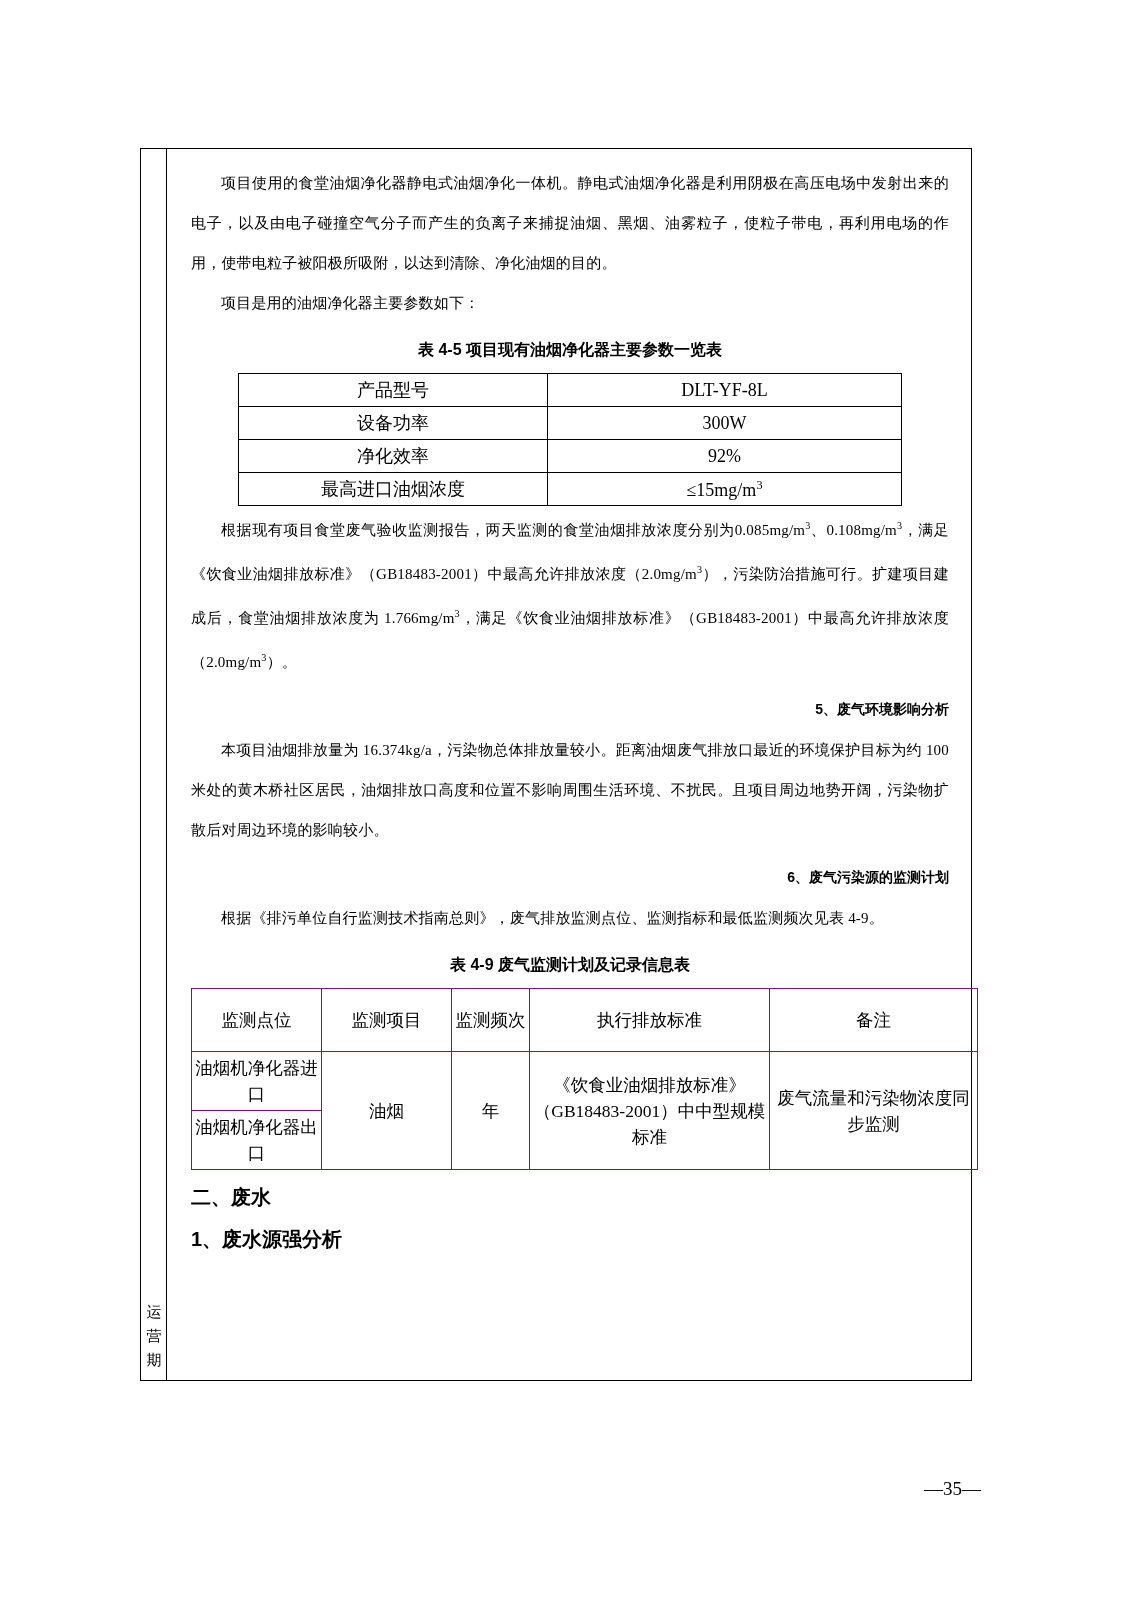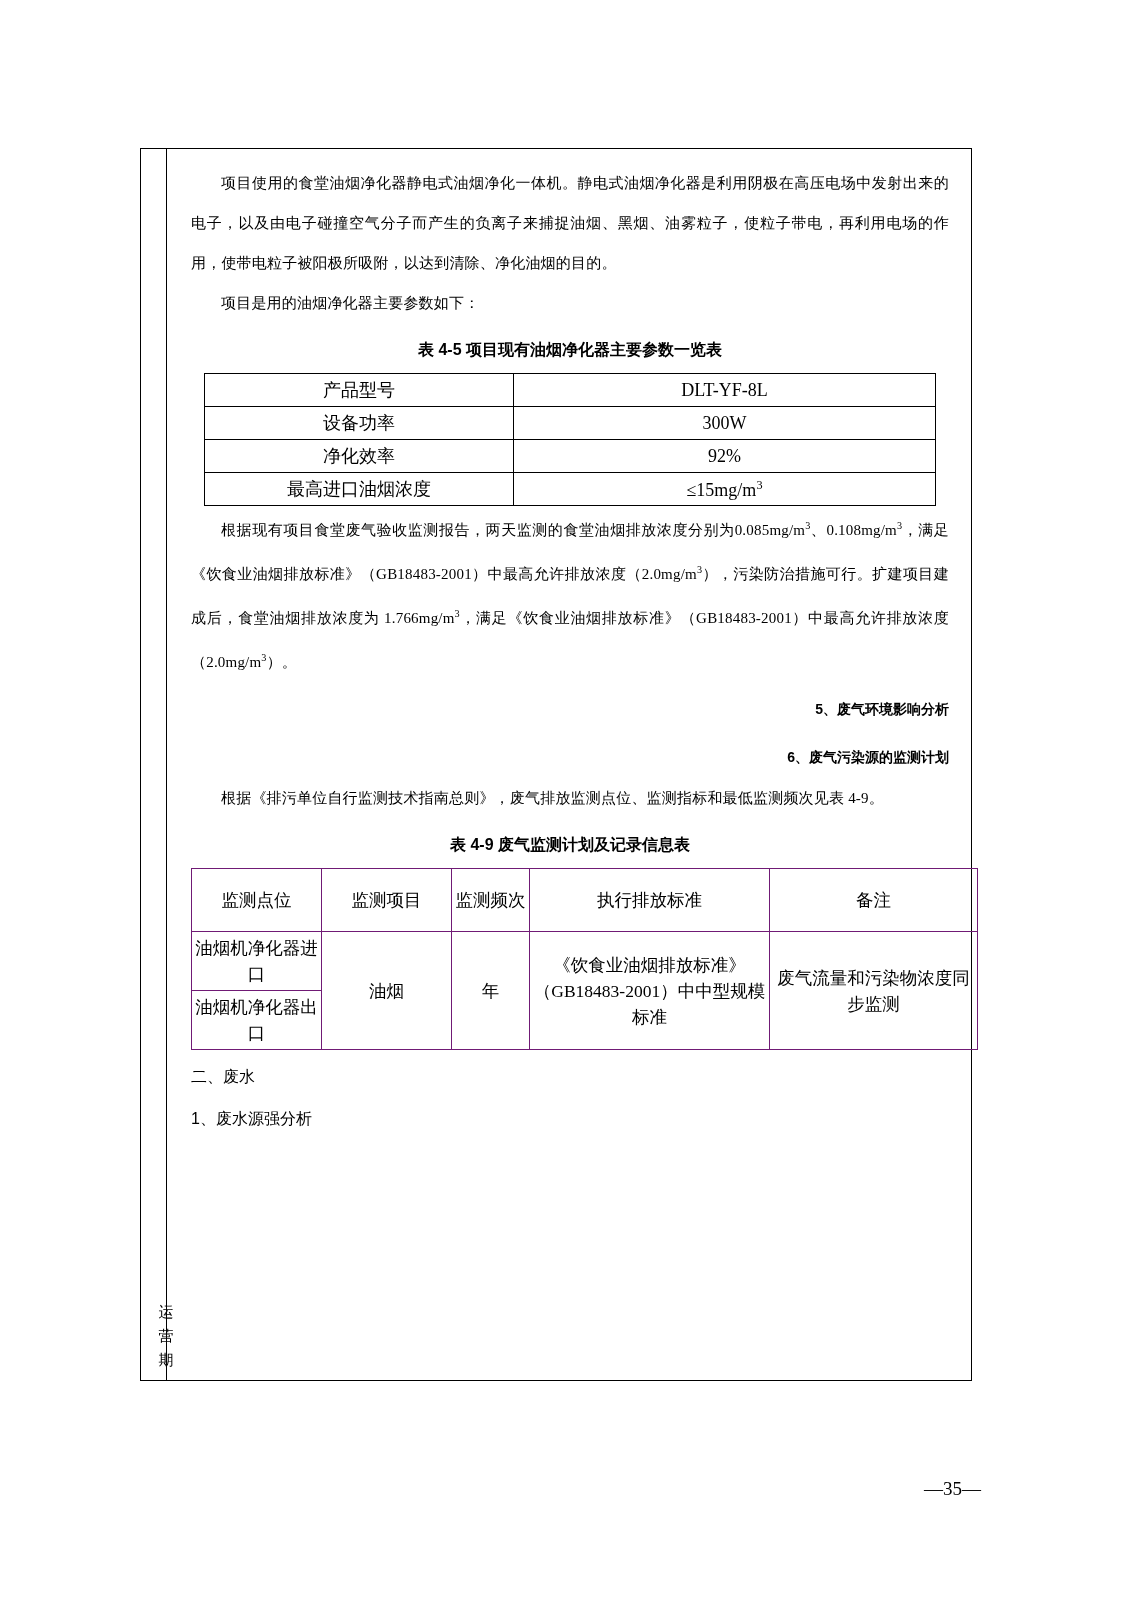--- a/index.html
+++ b/index.html
@@ -43,21 +43,20 @@
   .vcol-label {
     position: absolute;
     bottom: 8px;
     left: 0;
     width: 26px;
     text-align: center;
     font-family: "Liberation Sans", "DejaVu Sans", sans-serif;
     font-size: 15px;
     line-height: 24px;
     color: #000;
-    margin-left: 12px;
   }
   .content {
     position: absolute;
     left: 26px;
     top: 0;
     right: 0;
     bottom: 0;
     padding: 14px 22px 0 24px;
     box-sizing: border-box;
   }
@@ -73,21 +72,21 @@
   .tbl-title {
     text-align: center;
     font-family: "Liberation Sans", "DejaVu Sans", sans-serif;
     font-weight: bold;
     font-size: 16px;
     line-height: 34px;
     margin: 10px 0 6px 0;
   }
   table.params {
     border-collapse: collapse;
-    width: 732px;
+    width: 664px;
     margin: 0 auto;
     table-layout: fixed;
   }
   table.params td {
     border: 1px solid #000;
     height: 30px;
     text-align: center;
     font-size: 18px;
     font-family: "Liberation Serif", "DejaVu Serif", serif;
     padding: 1px 4px;
@@ -114,22 +113,22 @@
     font-family: "Liberation Sans", "DejaVu Sans", sans-serif;
     font-weight: bold;
     font-size: 14px;
     line-height: 42px;
     text-indent: 2em;
     margin: 6px 0 0 0;
     text-align: right;
   }
   .sec-head2 {
     font-family: "Liberation Sans", "DejaVu Sans", sans-serif;
-    font-weight: normal;
-    font-size: 16px;
+    font-weight: bold;
+    font-size: 20px;
     line-height: 38px;
     margin: 4px 0 0 0;
     text-indent: 0;
   }
   sup { font-size: 0.68em; vertical-align: super; }
   .pagenum {
     position: absolute;
     right: 150px;
     top: 1478px;
     font-size: 19px;
@@ -173,20 +172,21 @@
             <td>最高进口油烟浓度</td>
             <td><span>≤15mg/m</span><sup>3</sup></td>
           </tr>
         </tbody>
       </table>
 
       <p class="para"><span>根据现有项目食堂废气验收监测报告，两天监测的食堂油烟排放浓度分别为0.085mg/m</span><sup>3</sup><span>、0.108mg/m</span><sup>3</sup><span>，满足《饮食业油烟排放标准》（GB18483-2001）中最高允许排放浓度（2.0mg/m</span><sup>3</sup><span>），污染防治措施可行。扩建项目建成后，食堂油烟排放浓度为 1.766mg/m</span><sup>3</sup><span>，满足《饮食业油烟排放标准》（GB18483-2001）中最高允许排放浓度（2.0mg/m</span><sup>3</sup><span>）。</span></p>
 
       <div class="sec-head">5、废气环境影响分析</div>
 
+      <p class="para">本项目油烟排放量为 16.374kg/a，污染物总体排放量较小。距离油烟废气排放口最近的环境保护目标为约 100 米处的黄木桥社区居民，油烟排放口高度和位置不影响周围生活环境、不扰民。且项目周边地势开阔，污染物扩散后对周边环境的影响较小。</p>
 
       <div class="sec-head">6、废气污染源的监测计划</div>
 
       <p class="para">根据《排污单位自行监测技术指南总则》，废气排放监测点位、监测指标和最低监测频次见表 4-9。</p>
 
       <div class="tbl-title">表 4-9 废气监测计划及记录信息表</div>
 
       <table class="monitor">
         <colgroup>
           <col style="width:130px">

